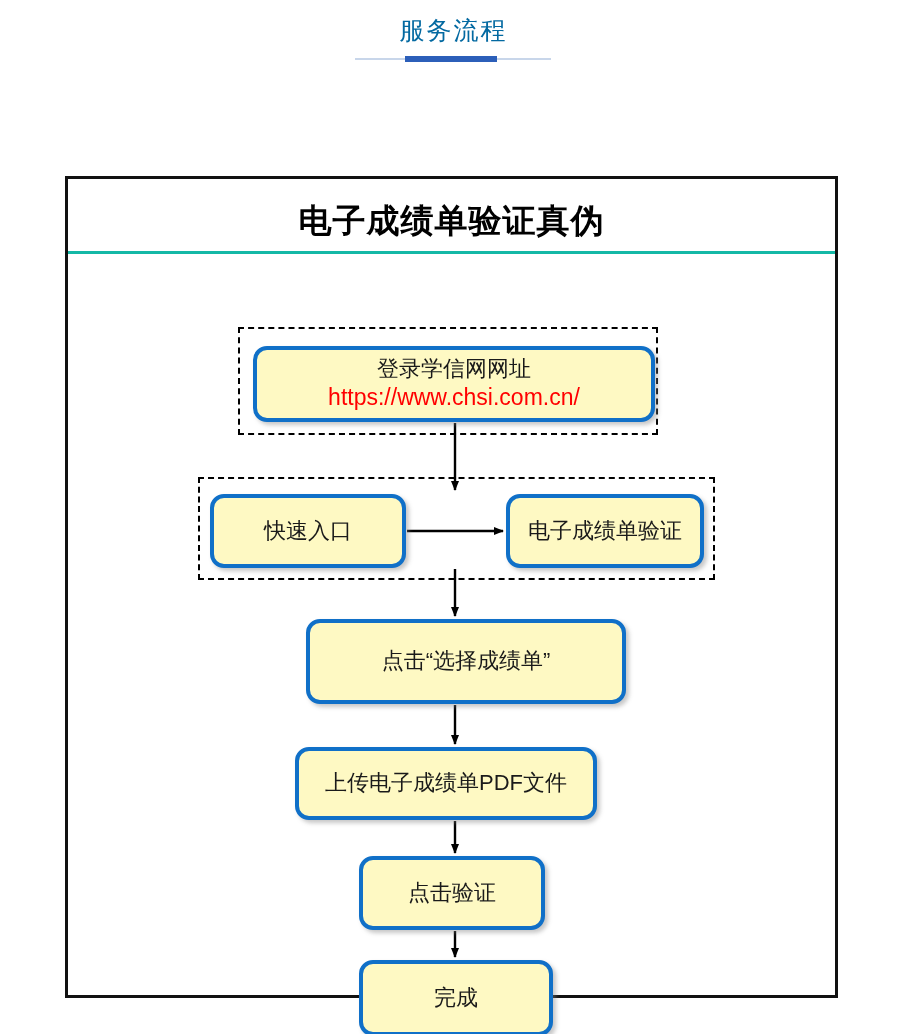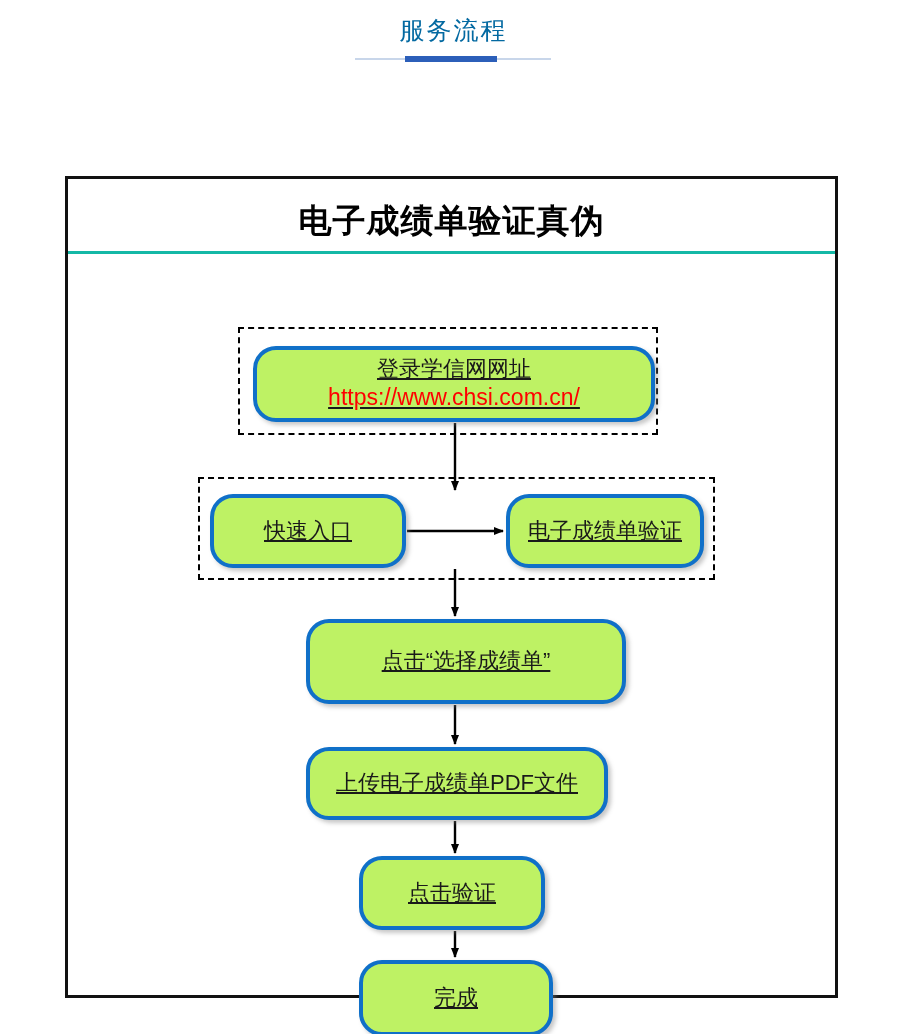--- a/index.html
+++ b/index.html
@@ -99,43 +99,42 @@
     background: transparent;
   }
   #dashed-group-1 { left: 170px; top: 85px; width: 420px; height: 108px; }
   #dashed-group-2 { left: 130px; top: 235px; width: 517px; height: 103px; }
 
   
   .node {
     position: absolute;
     box-sizing: border-box;
     border: 4px solid #1070c8;
-    border-radius: 23px;
-    background: #bef264;
+    border-radius: 14px;
+    background: #fef9c3;
     box-shadow: 3px 3px 4px rgba(130,130,130,0.45);
     display: flex;
     flex-direction: column;
     align-items: center;
     justify-content: center;
     text-align: center;
     color: #1a1a1a;
-    text-decoration: underline;
   }
   .node-line {
     white-space: nowrap;
     line-height: 1.28;
   }
 
   #node-url      { left: 185px; top: 104px; width: 402px; height: 76px; font-size: 22px; }
   #node-url .url-text { color: #ff0000; font-size: 23px; }
 
   #node-quick    { left: 142px; top: 252px; width: 196px; height: 74px; font-size: 22px; }
   #node-verify   { left: 438px; top: 252px; width: 198px; height: 74px; font-size: 22px; }
   #node-select   { left: 238px; top: 377px; width: 320px; height: 85px; font-size: 22px; }
-  #node-upload   { left: 238px; top: 505px; width: 302px; height: 73px; font-size: 22px; }
+  #node-upload   { left: 227px; top: 505px; width: 302px; height: 73px; font-size: 22px; }
   #node-click    { left: 291px; top: 614px; width: 186px; height: 74px; font-size: 22px; }
   #node-done     { left: 291px; top: 718px; width: 194px; height: 76px; font-size: 22px; }
 
   
   #arrow-layer {
     position: absolute;
     left: 0;
     top: 0;
     width: 767px;
     height: 753px;

